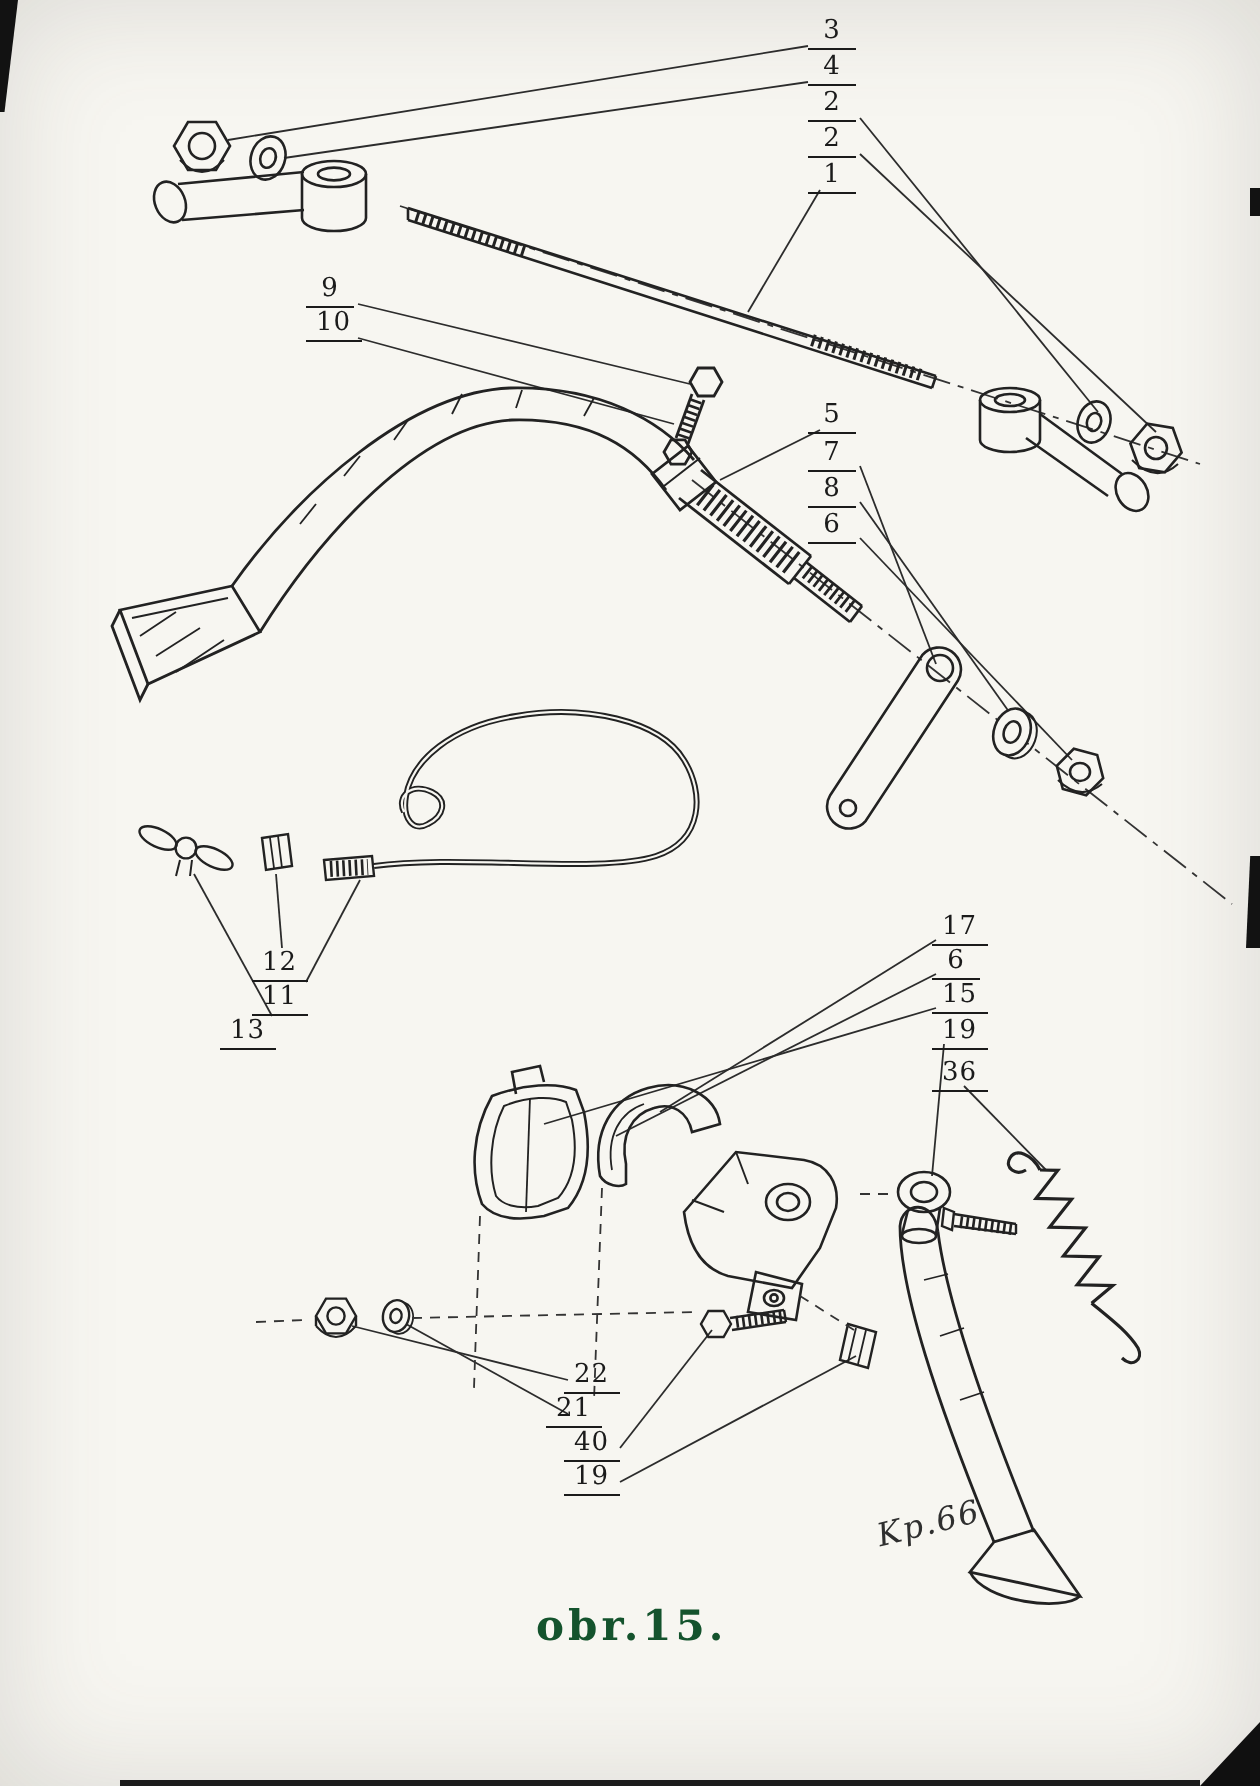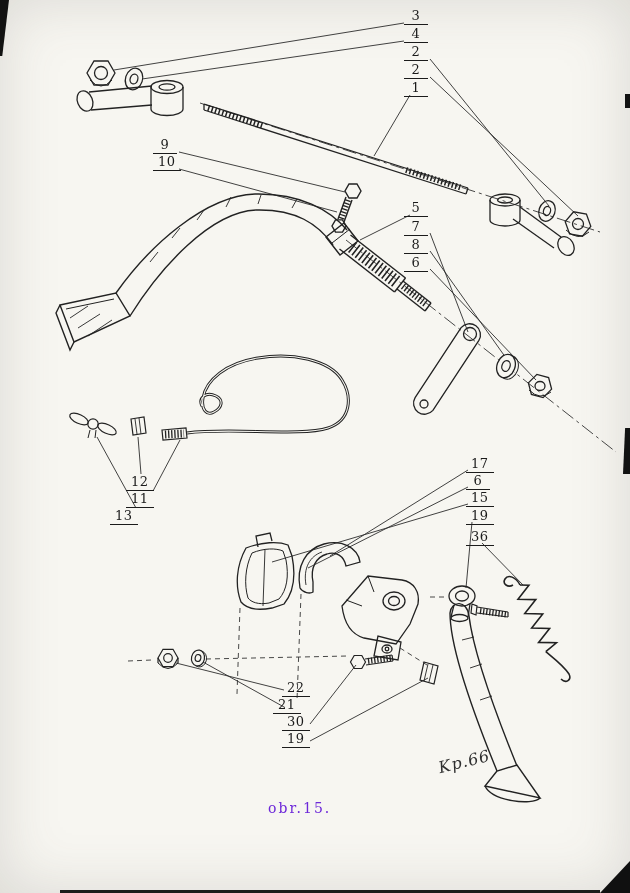--- a/index.html
+++ b/index.html
@@ -20,24 +20,24 @@
     font-size:13px;
     line-height:15px;
     color:#1b1b1b;
     padding:0 5px 1px 5px;
     border-bottom:1.3px solid #1b1b1b;
     letter-spacing:.5px;
   }
   .caption{
     position:absolute;
     left:268px;top:800px;
-    font-size:14px;
-    font-weight:normal;
+    font-size:21px;
+    font-weight:bold;
     letter-spacing:2px;
-    color:#6d28d9;
+    color:#14532d;
   }
   .signature{
     position:absolute;
     left:438px;top:752px;
     font-size:16px;
     font-style:italic;
     color:#2f2f2f;
     transform:rotate(-14deg);
     letter-spacing:1px;
   }
@@ -301,21 +301,21 @@
   <div class="lbl" style="left:110px;top:508px">13</div>
 
   <div class="lbl" style="left:466px;top:456px">17</div>
   <div class="lbl" style="left:466px;top:473px">6</div>
   <div class="lbl" style="left:466px;top:490px">15</div>
   <div class="lbl" style="left:466px;top:508px">19</div>
   <div class="lbl" style="left:466px;top:529px">36</div>
 
   <div class="lbl" style="left:282px;top:680px">22</div>
   <div class="lbl" style="left:273px;top:697px">21</div>
-  <div class="lbl" style="left:282px;top:714px">30</div>
+  <div class="lbl" style="left:282px;top:714px">40</div>
   <div class="lbl" style="left:282px;top:731px">19</div>
 
   <div class="caption">obr.15.</div>
   <div class="signature">Kp.66</div>
 
   <div class="artifact a-tl"></div>
   <div class="artifact a-rm"></div>
   <div class="artifact a-rd"></div>
   <div class="artifact a-bl"></div>
   <div class="artifact a-br"></div>

